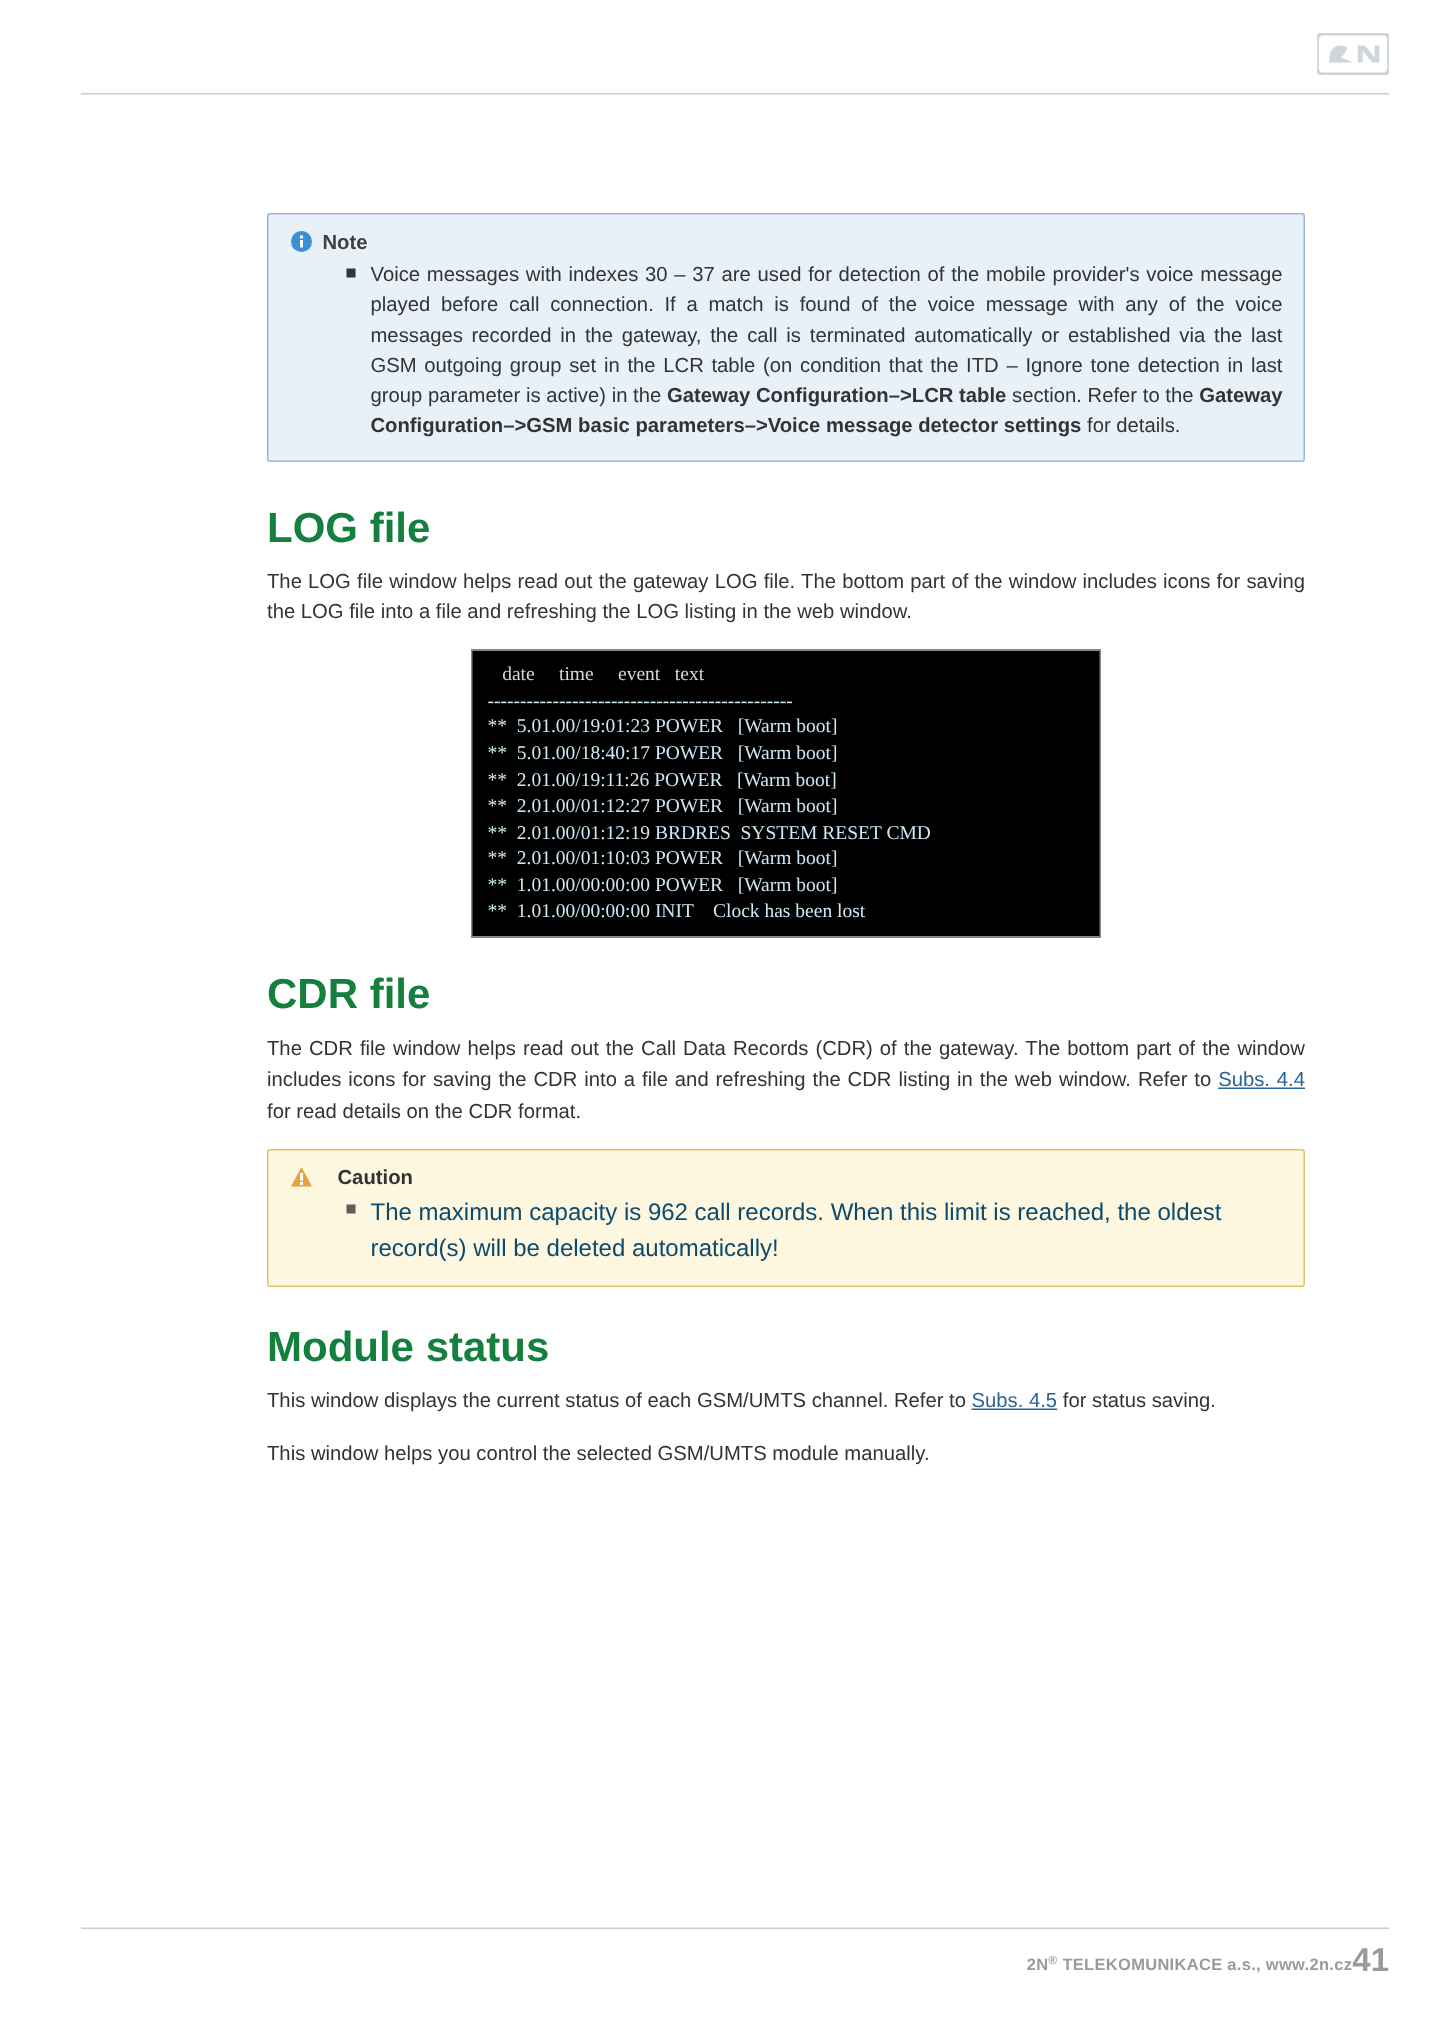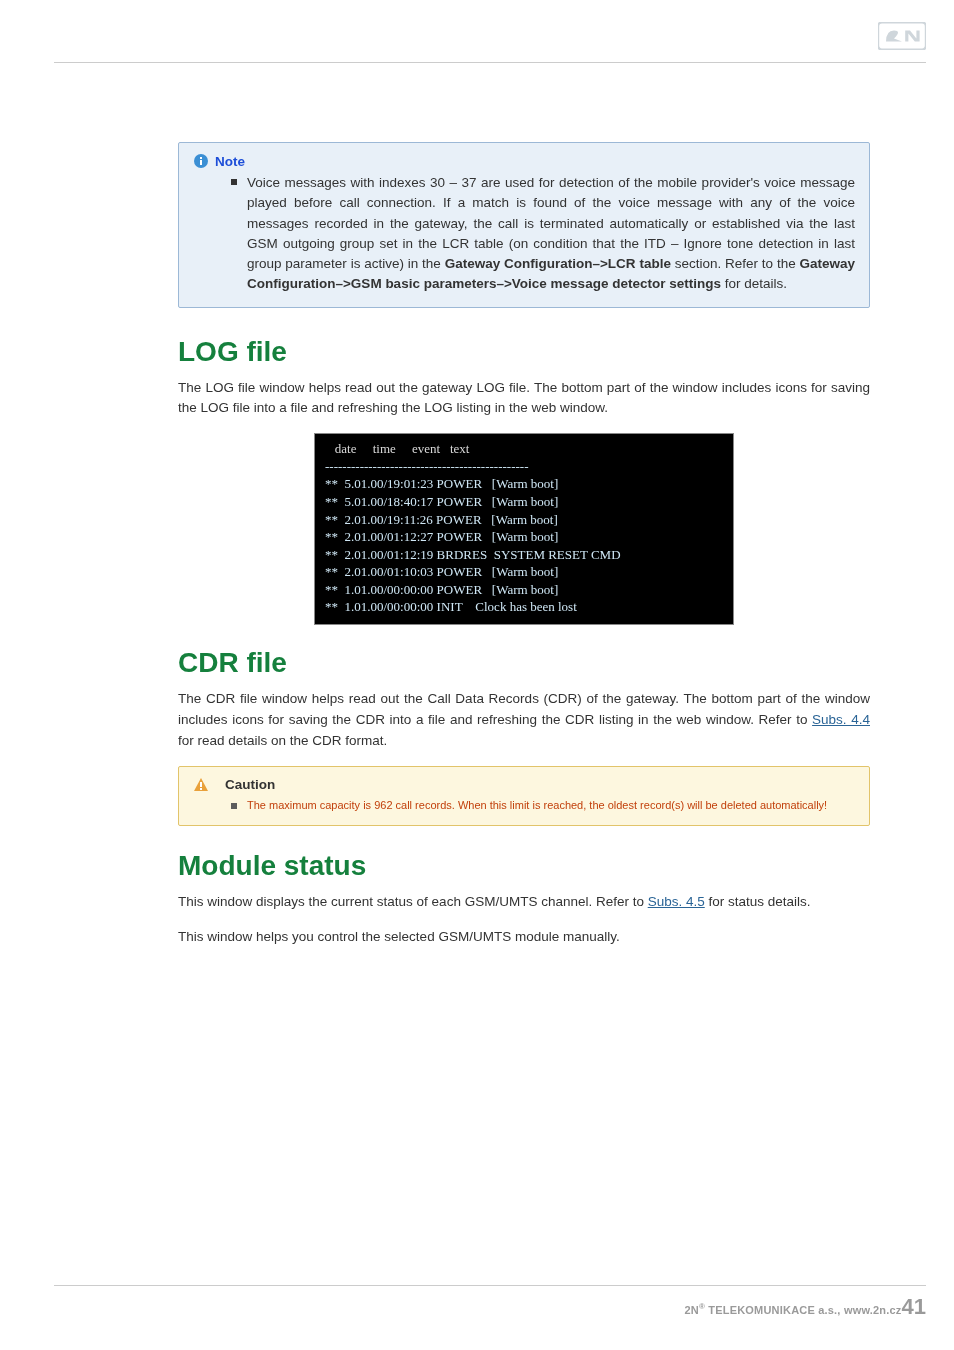--- a/index.html
+++ b/index.html
@@ -41,21 +41,21 @@
     padding: 10px 14px 12px 14px;
     margin-top: 42px;
     margin-bottom: 28px;
   }
   .note-title-line {
     display: flex;
     align-items: center;
     gap: 6px;
     margin-bottom: 4px;
   }
-  .note-title { font-weight: bold; color: #1d4ed8; font-size: 13.5px; }
+  .note-title { font-weight: bold; color: #404040; font-size: 13.5px; }
   .note-body {
     font-size: 13.5px;
     line-height: 1.5;
     color: #333;
     text-align: justify;
     padding-left: 54px;
     position: relative;
   }
   .note-bullet {
     position: absolute;
@@ -100,23 +100,23 @@
     margin: 6px 0 24px 0;
   }
   .caution-title-line {
     display: flex;
     align-items: center;
     gap: 16px;
     margin-bottom: 4px;
   }
   .caution-title { font-weight: bold; color: #333; font-size: 13.5px; }
   .caution-body {
-    font-size: 11px;
+    font-size: 16px;
     line-height: 1.5;
-    color: #c2410c;
+    color: #0c4a6e;
     padding-left: 54px;
     position: relative;
   }
   .caution-bullet {
     position: absolute;
     left: 38px;
     top: 6px;
     width: 6px;
     height: 6px;
     background: #5c5c5c;
@@ -201,21 +201,21 @@
       <span class="caution-title">Caution</span>
     </div>
     <div class="caution-body">
       <span class="caution-bullet"></span>
       <span>The maximum capacity is 962 call records. When this limit is reached, the oldest record(s) will be deleted automatically!</span>
     </div>
   </div>
 
   <h2 class="section">Module status</h2>
   <p class="body">
-    <span>This window displays the current status of each GSM/UMTS channel. Refer to </span><a class="link">Subs. 4.5</a><span>  for status details.</span>
+    <span>This window displays the current status of each GSM/UMTS channel. Refer to </span><a class="link">Subs. 4.5</a><span>  for status saving.</span>
   </p>
 
   <p class="body">This window helps you control the selected GSM/UMTS module manually.</p>
 
 </div>
 
 <div class="footer">
   <div class="footer-left">
     <span>2N</span><sup>®</sup><span> TELEKOMUNIKACE a.s., www.2n.cz</span>
   </div>

